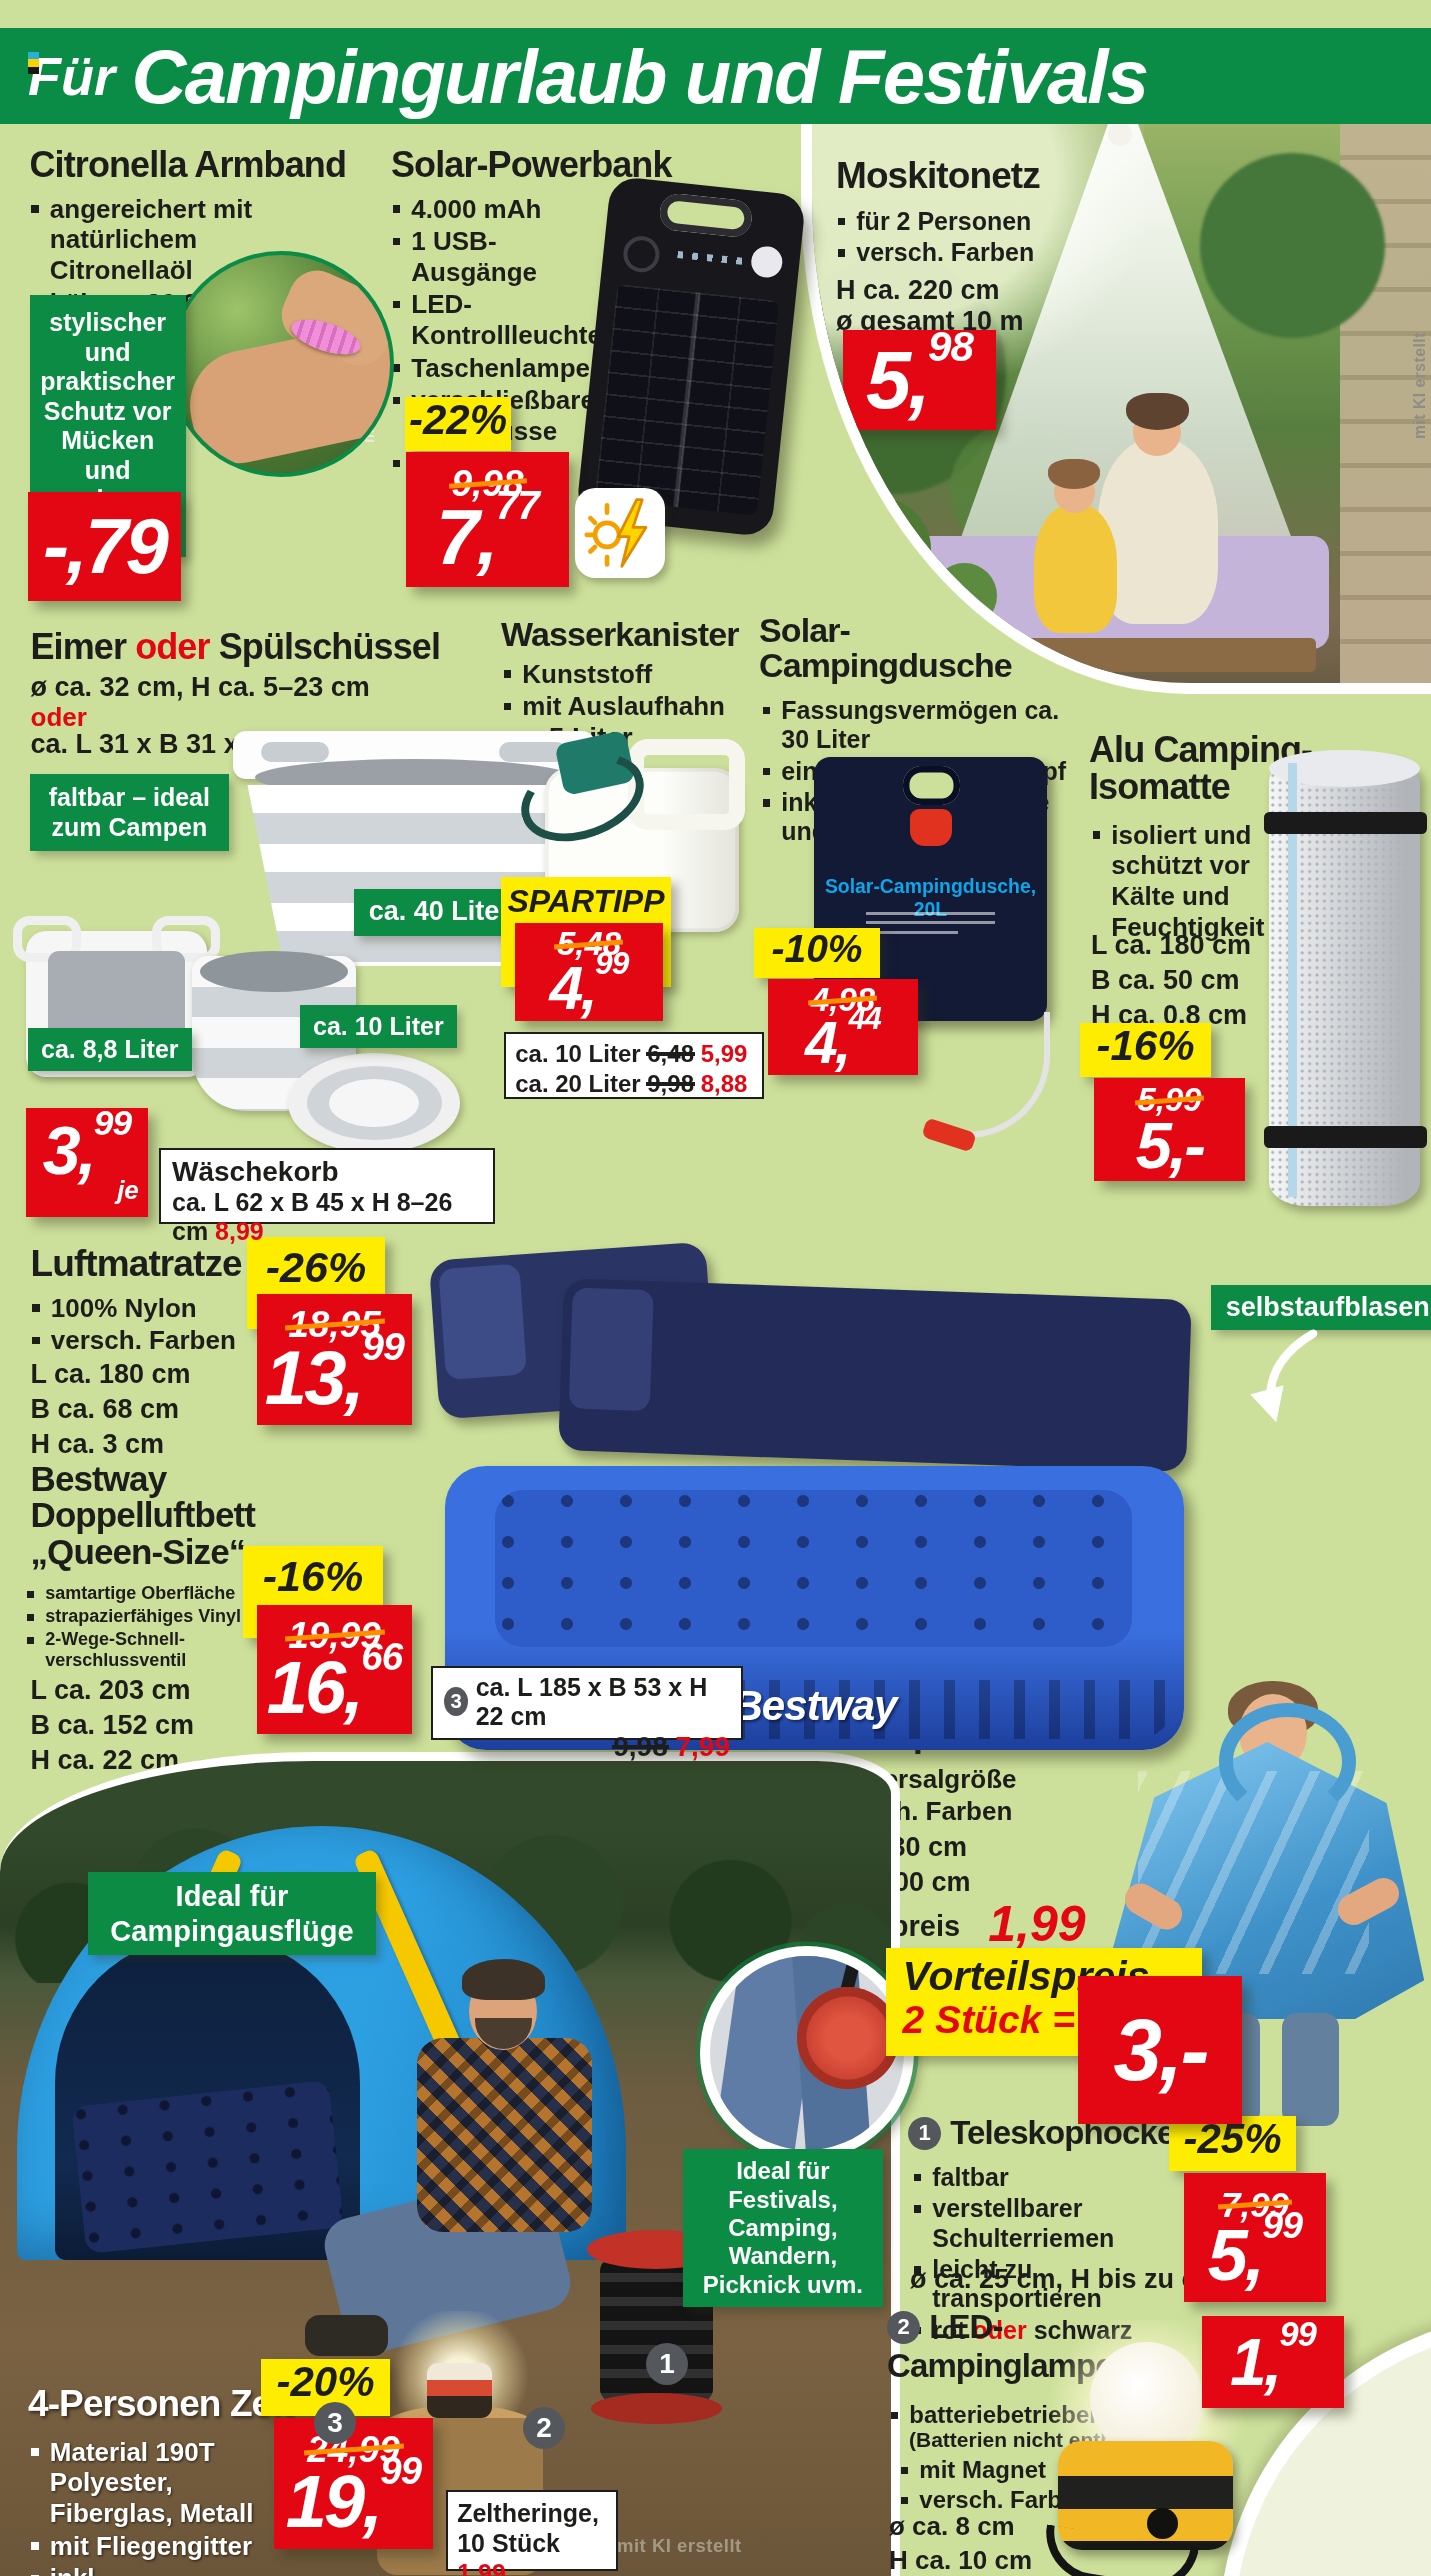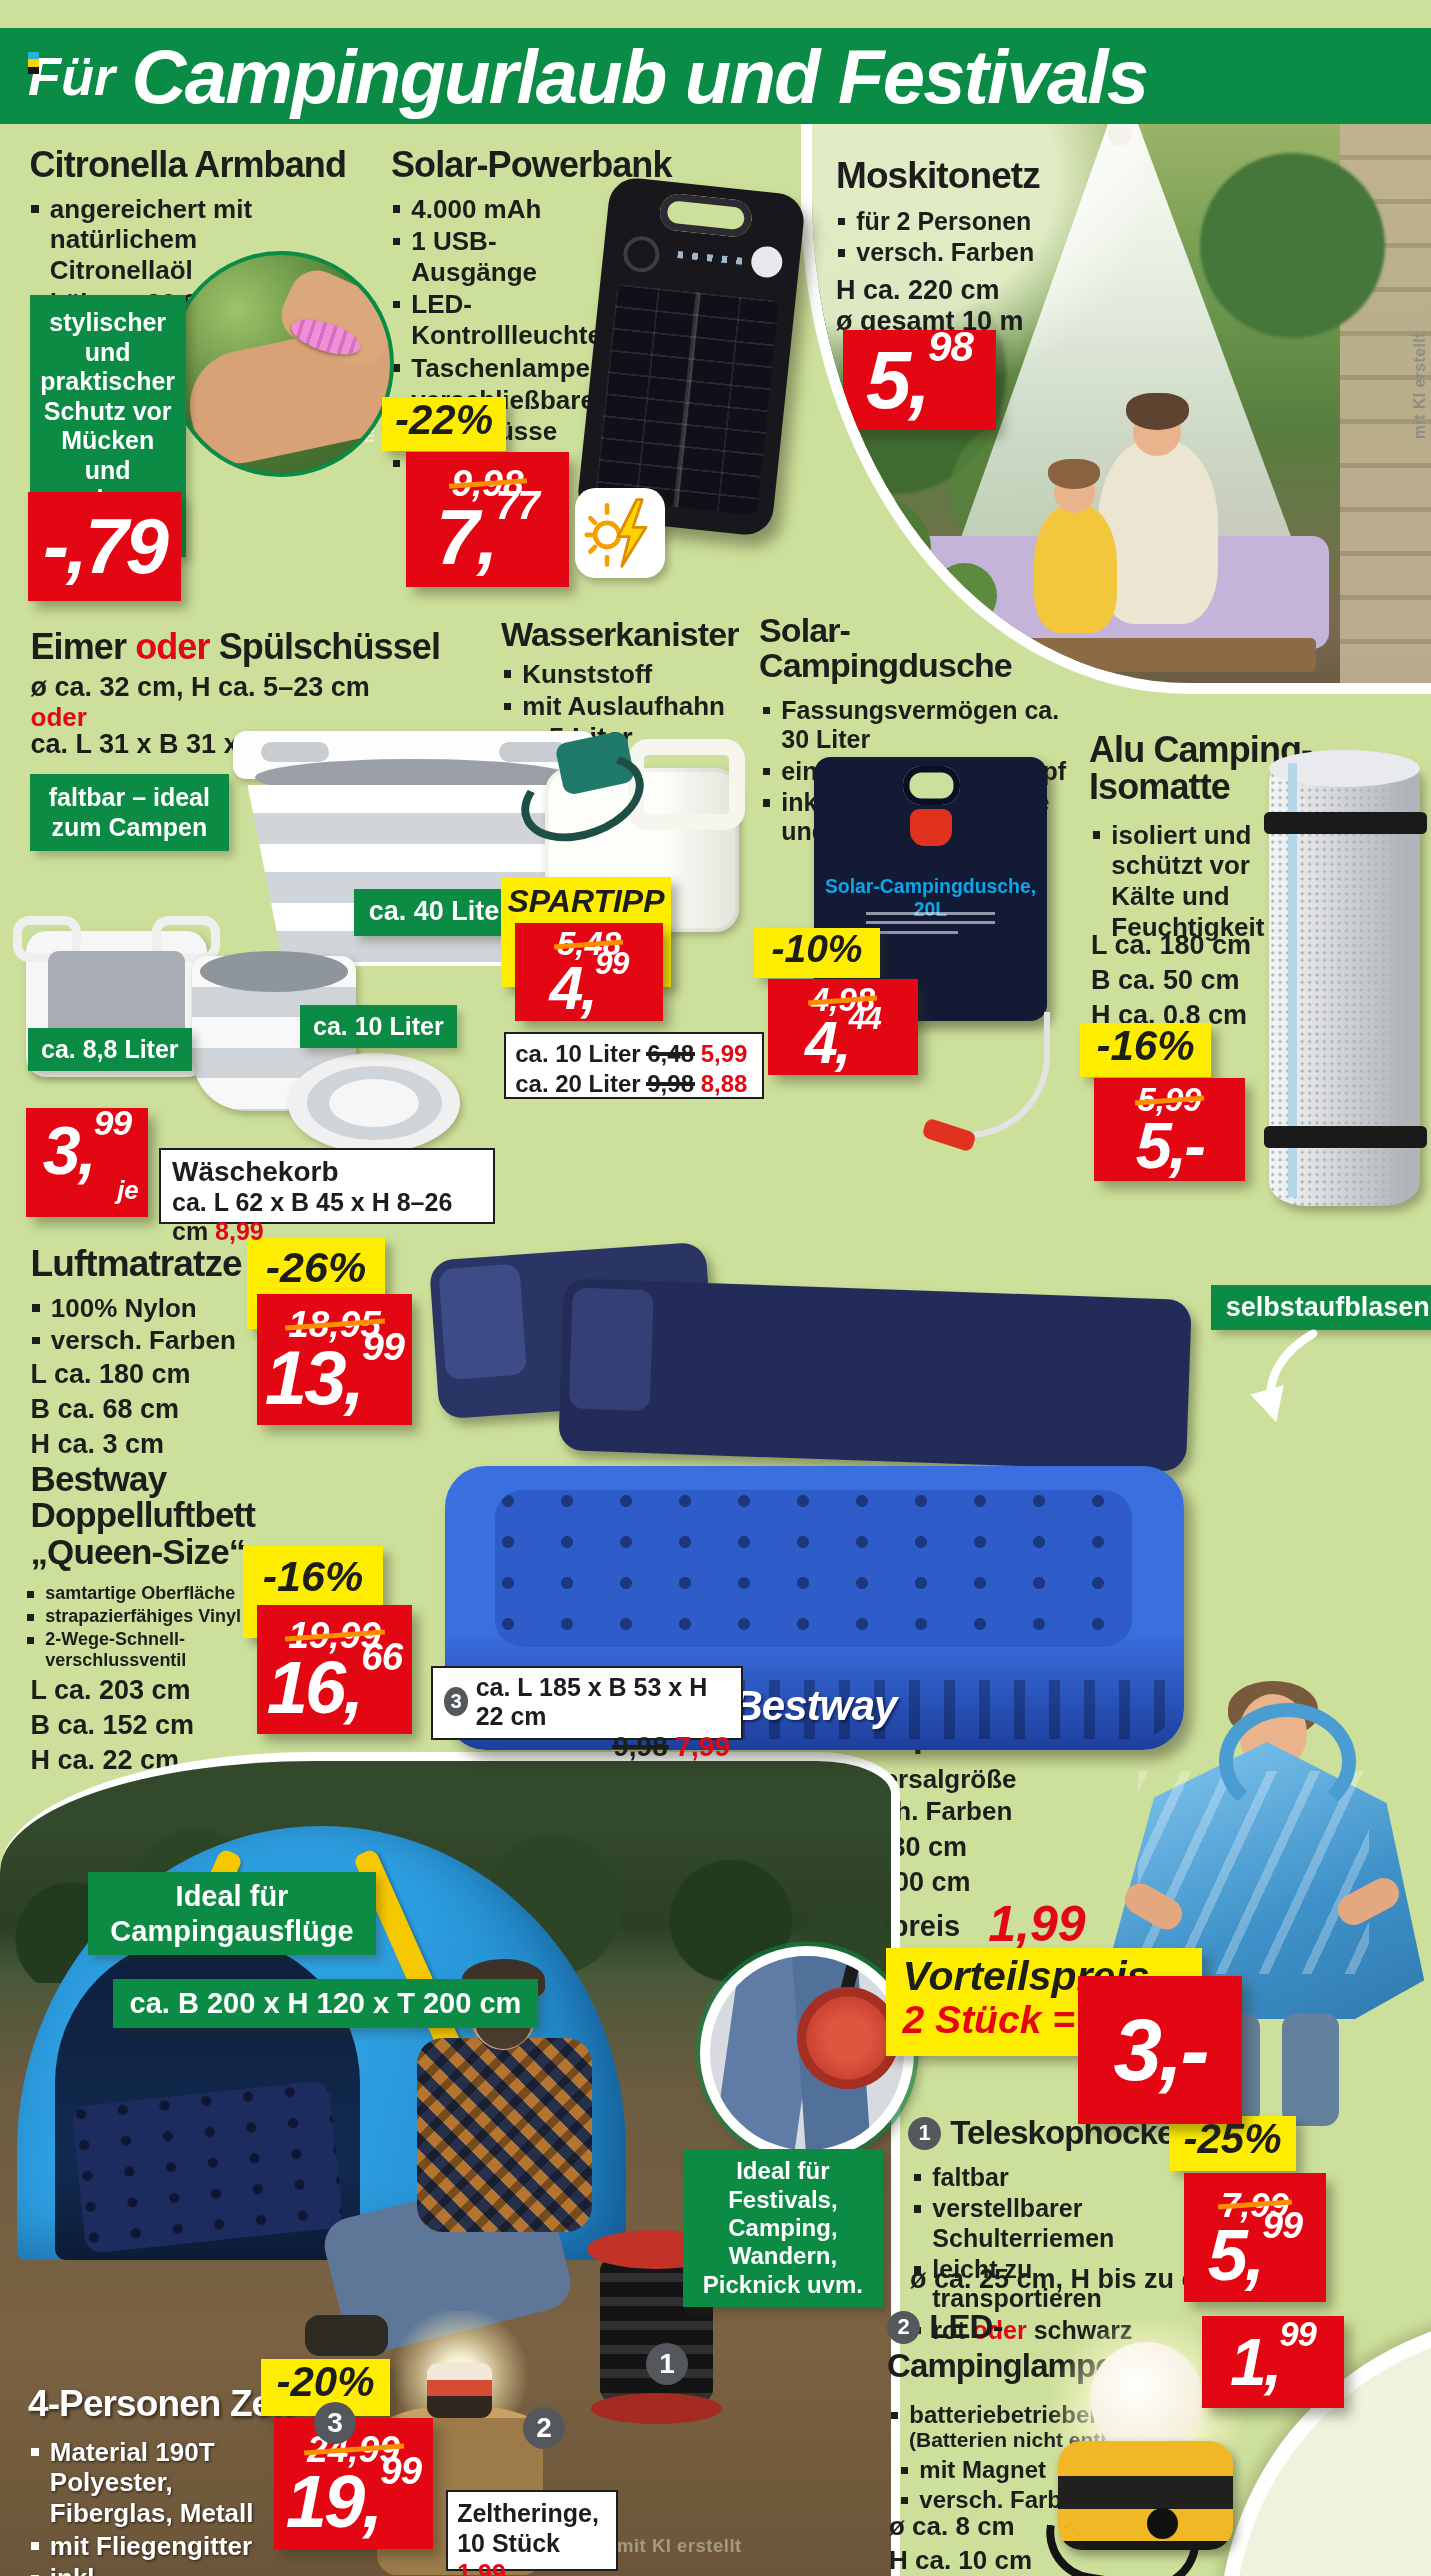--- a/index.html
+++ b/index.html
@@ -310,21 +310,21 @@
     <li>verschließbare Anschlüsse</li>
     <li>inkl. Micro-USB-Kabel</li>
   </ul>
   <div class="pwb abs">
     <div class="hole"></div>
     <div class="btn"></div>
     <div class="leds"></div>
     <div class="logo"></div>
     <div class="panel"></div>
   </div>
-  <div class="disc abs" style="left:382px;top:397px;width:124px;height:54px;font-size:42px">-22%</div>
+  <div class="disc abs" style="left:405px;top:397px;width:106px;height:54px;font-size:42px">-22%</div>
   <div class="pb abs" style="left:406px;top:452px;width:163px;height:135px">
     <div class="old" style="font-size:37px">9,98</div>
     <div class="main" style="font-size:78px"><span>7,</span><sup>77</sup></div>
   </div>
   <div class="suncard abs">
     <svg width="74" height="74" viewBox="0 0 80 80">
       <circle cx="26" cy="42" r="13" fill="none" stroke="#f59f00" stroke-width="5"></circle>
       <g stroke="#f59f00" stroke-width="5" stroke-linecap="round">
         <line x1="26" y1="18" x2="26" y2="10"></line>
           <line x1="26" y1="66" x2="26" y2="74"></line>
@@ -559,21 +559,20 @@
       <div class="col"></div>
       <div class="seat"></div>
       <div class="base"></div>
     </div>
     <div class="t-glow"></div>
     <div class="t-logtop"></div>
     <div class="t-log"></div>
     <div class="t-lampsm"></div>
 
     <div class="gbadge abs" style="left:88px;top:111px;width:277px;padding:7.4px 5.5px;font-size:29px">Ideal für Campingausflüge</div>
-    <div class="gbadge abs" style="left:113px;top:218px;padding:7.4px 16.6px;font-size:29px;white-space:nowrap">ca. B 200 x H 120 x T 200 cm</div>
 
     <div class="ncirc abs" style="left:646px;top:582px;width:42px;height:42px;font-size:28px">1</div>
     <div class="ncirc abs" style="left:523px;top:646px;width:42px;height:42px;font-size:28px">2</div>
     <div class="ncirc abs" style="left:314px;top:641px;width:42px;height:42px;font-size:28px">3</div>
 
     <h2 class="title tent-title abs" style="left:28px;top:624px;font-size:37px">4-Personen Zelt</h2>
     <ul class="bullets tent-bullets abs" style="left:29.5px;top:674px;font-size:26px;width:245px;font-weight:bold">
       <li>Material 190T Polyester, Fiberglas, Metall</li>
       <li>mit Fliegengitter</li>
       <li>inkl. Befestigungsseilen und Heringen</li>

